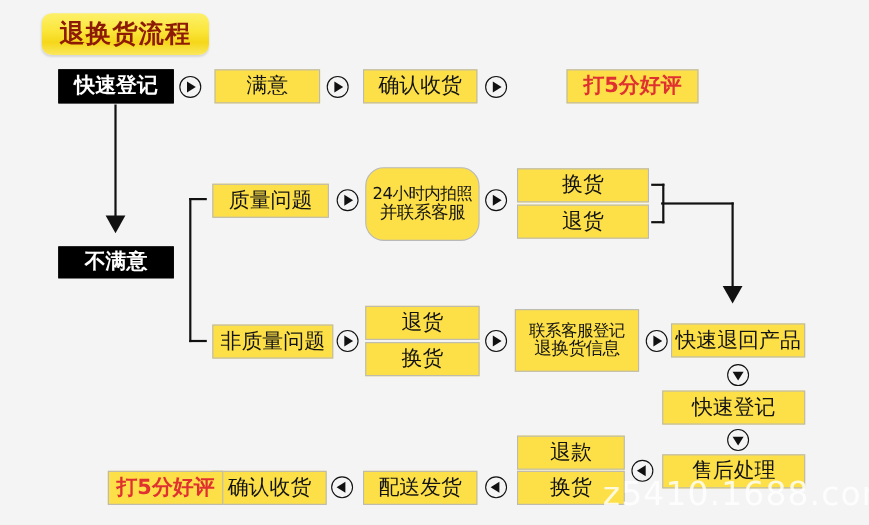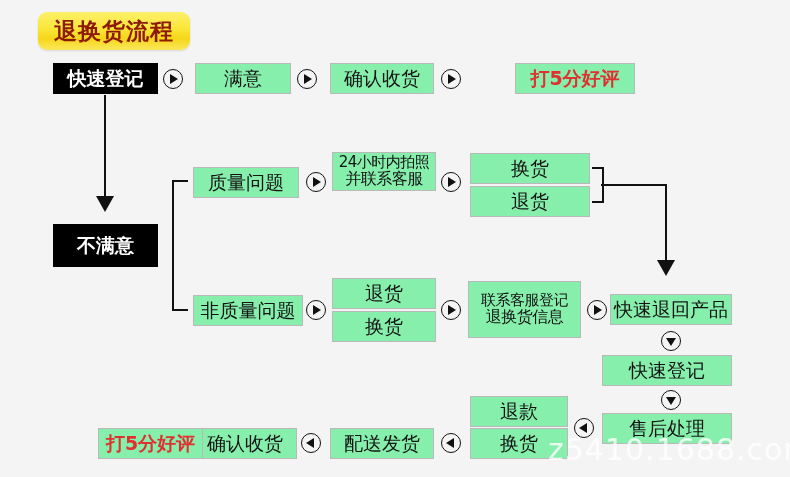--- a/index.html
+++ b/index.html
@@ -27,21 +27,21 @@
     font-size:23px;
     font-weight:bold;
     letter-spacing:1px;
     line-height:1;
     font-family:"DejaVu Sans","Liberation Sans",sans-serif;
   }
 
   
   .node{
     display:flex;align-items:center;justify-content:center;
-    background:#86efac;
+    background:#fde047;
     border:1px solid #b9b9b9;
     color:#131313;
     font-size:19px;
     line-height:1.05;
     text-align:center;
     white-space:nowrap;
   }
   .node.dark{
     background:#000;border:1px solid #000;color:#fff;font-weight:bold;
   }
@@ -136,35 +136,35 @@
       <i></i>
     </div>
 
   <div class="abs node red" style="left:470px;top:63px;width:120px;height:31px;">
     <span>打5分好评</span>
   </div>
 
   <div class="abs vline" style="left:104px;top:95px;width:2px;height:103px;"></div>
   <div class="abs tri-down" style="left:96px;top:196px;"></div>
 
-  <div class="abs node dark" style="left:53px;top:224px;width:105px;height:43px;">
+  <div class="abs node dark" style="left:53px;top:224px;width:105px;height:29px;">
     <span>不满意</span>
   </div>
 
   <div class="abs bracket" style="left:172px;top:180px;width:16px;height:131px;"></div>
 
   <div class="abs node" style="left:193px;top:167px;width:106px;height:31px;">
     <span>质量问题</span>
   </div>
 
   <div class="abs arrow-ico" style="left:306px;top:172px;">
       <i></i>
     </div>
 
-  <div class="abs node two-line" style="left:332px;top:152px;width:104px;height:39px;">
+  <div class="abs node two-line" style="left:332px;top:152px;width:104px;height:67px;border-radius:17px;">
     <span class="l1">24小时内拍照</span>
     <span class="l2">并联系客服</span>
   </div>
 
   <div class="abs arrow-ico" style="left:441px;top:172px;">
       <i></i>
     </div>
 
   <div class="abs node" style="left:470px;top:153px;width:120px;height:31px;">
     <span>换货</span>

